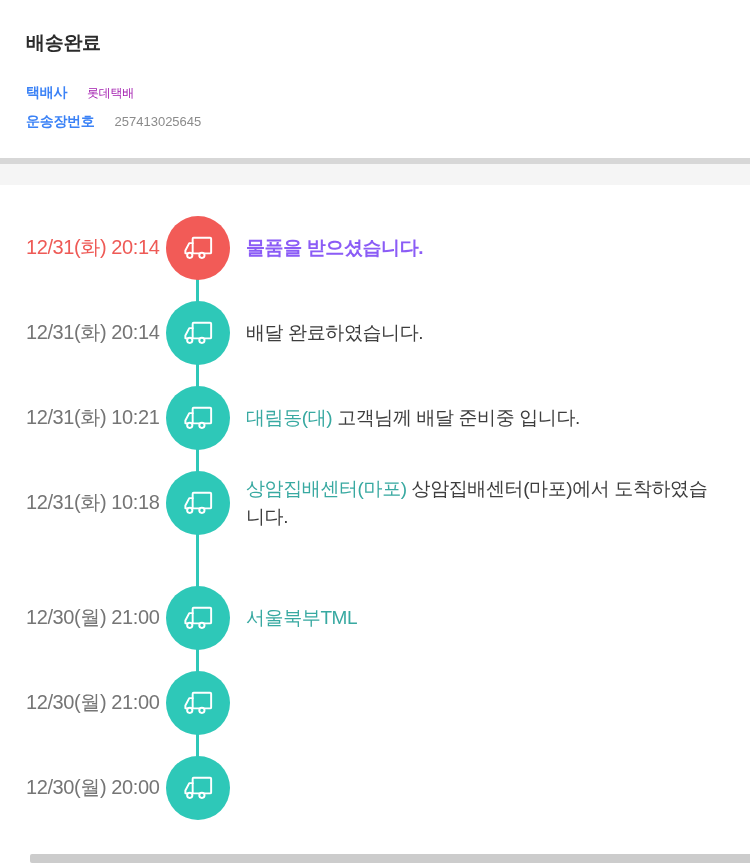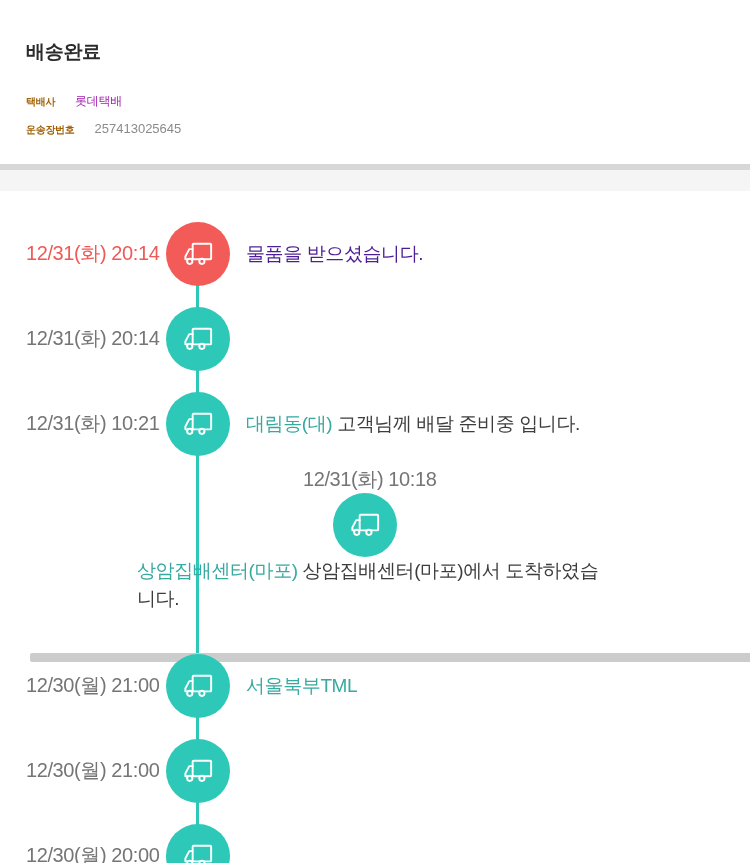--- a/index.html
+++ b/index.html
@@ -2,67 +2,67 @@
 <html lang="ko"><head>
 <meta charset="utf-8">
 <style>
   * { margin:0; padding:0; box-sizing:border-box; }
   html,body { background:#ffffff; }
   body {
     width:750px; height:863px;
     font-family:"Liberation Sans","DejaVu Sans",sans-serif;
     position:relative; overflow:hidden;
   }
-  .page { width:750px; height:653px; position:relative; background:#fff;margin-top:9px; }
+  .page { width:750px; height:863px; position:relative; background:#fff; }
 
   
   .hdr { padding:30px 30px 0 26px; }
   .hdr h1 {
     font-size:19px; font-weight:bold; color:#2b2b2b;
     letter-spacing:-0.3px; margin-bottom:28px;
   }
   .info-row { display:flex; align-items:baseline; margin-bottom:11px; }
-  .info-label { font-size:10px; font-weight:bold; color:#a16207; margin-right:20px; letter-spacing:-0.3px; }
+  .info-label { font-size:14px; font-weight:bold; color:#3b82f6; margin-right:20px; letter-spacing:-0.3px; }
   .info-value { font-size:12px; color:#a21caf; letter-spacing:-0.3px; }
   .info-value.num { font-size:13px; color:#8b8b8b; letter-spacing:0; }
 
   
   .divider {
     margin-top:27px; height:27px;
     background:#f5f5f5;
     border-top:6px solid #d7d7d7;
   }
 
   
   .timeline { position:relative; padding:20px 30px 0 26px; }
   .timeline::before {
     content:""; position:absolute; z-index:0;
     left:196px; top:62px; bottom:48px; width:3px;
     background:#2ec8b8;
   }
   .row { display:flex; align-items:center; min-height:85px; position:relative; }
-  .row:nth-child(4) { margin-bottom:30px;flex-direction:column; }
+  .row:nth-child(4) { margin-bottom:30px; }
   .ev-date {
     width:140px; flex:none;
     font-size:20px; color:#757575; letter-spacing:-0.4px;
   }
   .badge {
     width:64px; height:64px; flex:none; border-radius:50%;
     background:#2ec8b8; color:#2ec8b8;
     display:flex; align-items:center; justify-content:center;
     margin-right:16px; position:relative; z-index:1;
   }
   .ev-msg {
     font-size:19px; color:#3d3d3d; line-height:28px;
     max-width:472px; letter-spacing:-0.4px; word-break:normal;
   }
   .ev-loc { color:#38a9a1;text-align:center; }
   .row.highlight .ev-date { color:#ee5a56; }
   .row.highlight .badge { background:#f25b57; color:#f25b57; }
-  .row.highlight .ev-msg { color:#4c1d95; font-weight:normal; }
+  .row.highlight .ev-msg { color:#8b5cf6; font-weight:bold; }
 
   
   .bottom-bar {
     position:absolute; left:30px; right:0; bottom:0; height:9px;
     background:#cccccc; border-radius:2px 0 0 2px;
   }
 </style>
 </head>
 <body>
 
@@ -101,20 +101,24 @@
 
   <div class="row">
     <div class="ev-date">12/31(화) 20:14</div>
     <div class="badge">
       <svg viewBox="0 0 36 24" width="35" height="24" fill="none" stroke="#ffffff" stroke-width="2" stroke-linejoin="round" stroke-linecap="round">
         <rect x="12" y="1.5" width="19" height="16" rx="1"></rect>
         <path d="M12 7 H8.5 L4.5 14.5 V17.5 H12"></path>
         <circle cx="9" cy="19.5" r="2.7" fill="currentColor"></circle>
         <circle cx="21.5" cy="19.5" r="2.7" fill="currentColor"></circle>
       </svg>
+    </div>
+    <div class="ev-msg">
+      
+      <span class="ev-text">배달 완료하였습니다.</span>
     </div>
   </div>
 
   <div class="row">
     <div class="ev-date">12/31(화) 10:21</div>
     <div class="badge">
       <svg viewBox="0 0 36 24" width="35" height="24" fill="none" stroke="#ffffff" stroke-width="2" stroke-linejoin="round" stroke-linecap="round">
         <rect x="12" y="1.5" width="19" height="16" rx="1"></rect>
         <path d="M12 7 H8.5 L4.5 14.5 V17.5 H12"></path>
         <circle cx="9" cy="19.5" r="2.7" fill="currentColor"></circle>

